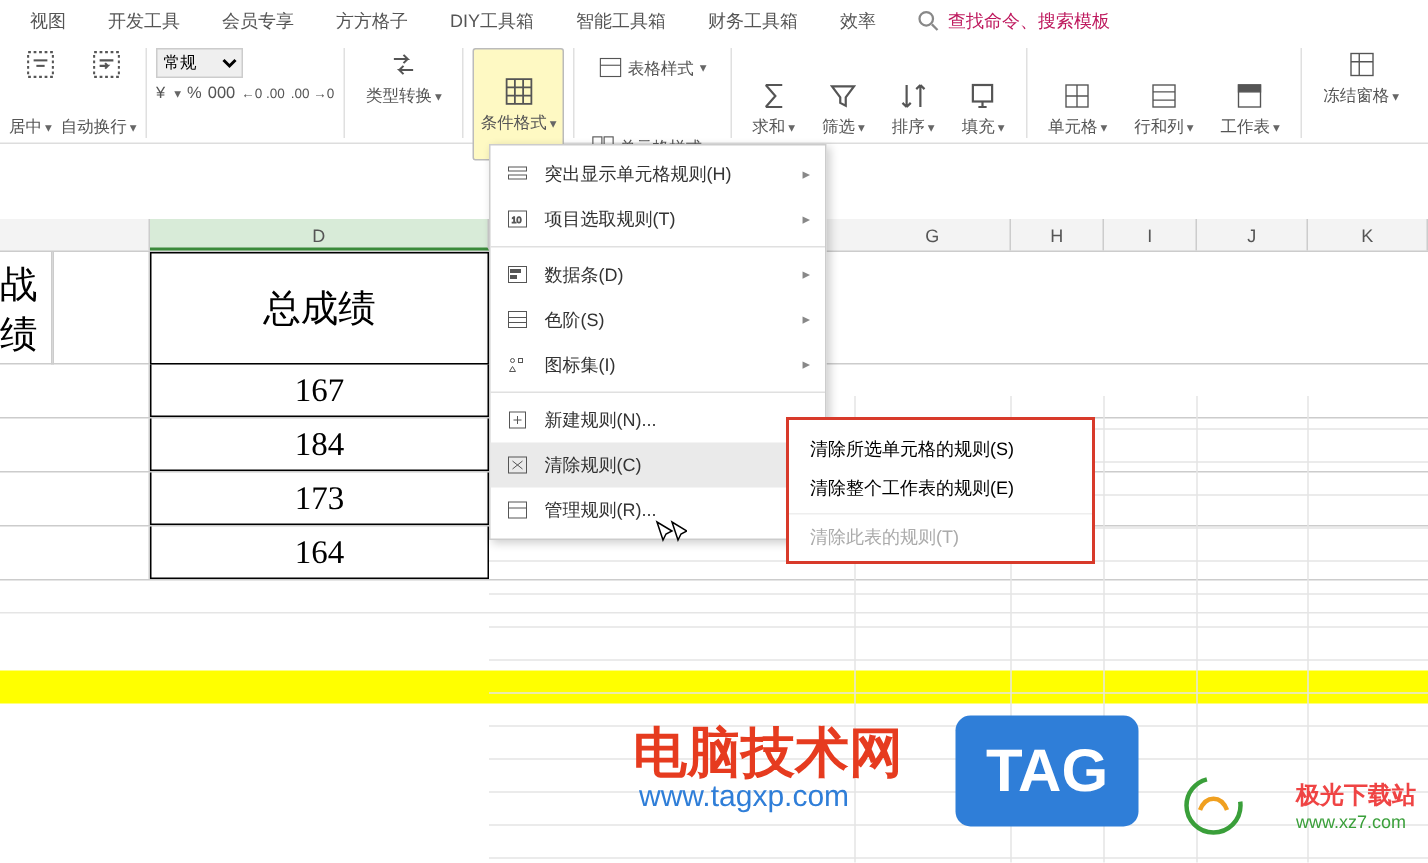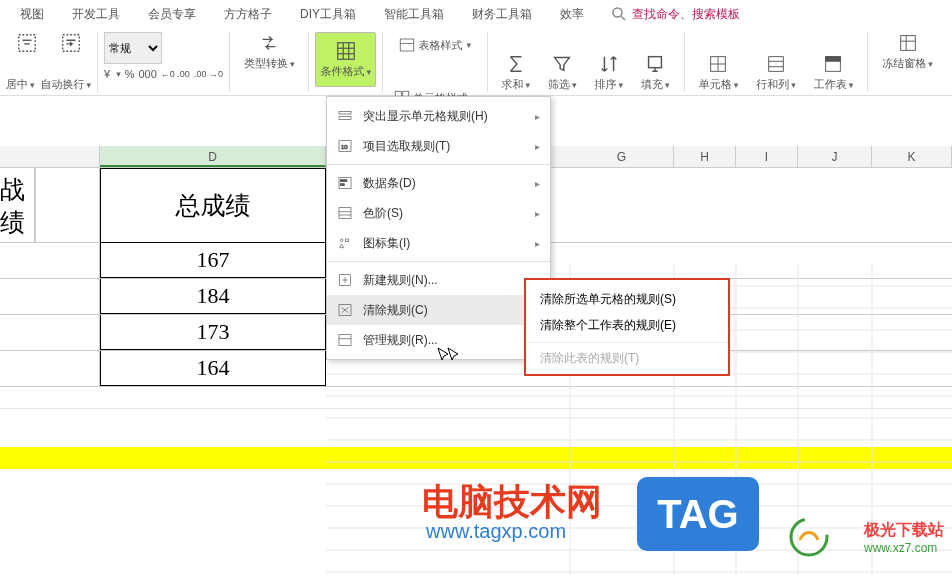--- a/index.html
+++ b/index.html
@@ -9,23 +9,23 @@
 .search { margin-left: 12px; color: #be185d; display: flex; align-items: center; gap: 4px; }
 .ribbon { display: flex; align-items: flex-start; height: 68px; border-bottom: 1px solid #ddd; padding: 4px 0; font-size: 11px; color: #555; }
 .group { display: flex; flex-direction: column; align-items: center; padding: 0 6px; border-right: 1px solid #e0e0e0; height: 60px; justify-content: space-between; }
 .group.noborder { border-right: none; gap: 31px; }
 .group .icons { display: flex; gap: 6px; align-items: center; }
 .group .labels { display: flex; gap: 6px; font-size: 11px; }
 .bigbtn { display: flex; flex-direction: column; align-items: center; gap: 2px; padding: 0 8px; }
 .bigbtn svg { width: 22px; height: 22px; }
 .ico { width: 18px; height: 18px; display: inline-block; }
 .dropdown-caret { font-size: 9px; color: #666; margin-left: 2px; }
-select.style-select { border: 1px solid #ccc; font-size: 11px; height: 32px; width: 58px; }
+select.style-select { border: 1px solid #ccc; font-size: 11px; height: 20px; width: 58px; }
 .fmt-btns { display: flex; gap: 4px; font-size: 11px; align-items: center; }
-.cond-active { background: #bef264; border: 1px solid #bbb; padding: 7px 4px; border-radius: 2px; }
+.cond-active { background: #fef9c3; border: 1px solid #bbb; padding: 17px 4px; border-radius: 2px; }
 .ribbon-right-item { display: flex; align-items: center; gap: 2px; font-size: 11px; padding: 2px 4px; }
 
 .grid-wrap { position: relative; }
 .col-headers { display: flex; height: 22px; background: #f3f3f3; border-bottom: 1px solid #ccc; }
 .ch { border-right: 1px solid #ccc; text-align: center; font-size: 12px; color: #555; line-height: 22px; }
 .ch.sel { background: #d8ebd8; border-bottom: 2px solid #3a8a3a; }
 .grid { position: relative; }
 .row { display: flex; height: 36px; border-bottom: 1px solid #ccc; }
 .row .cell { border-right: 1px solid #ccc; font-size: 22px; font-family: SimSun, serif; display: flex; align-items: center; justify-content: center; }
 .row.header .cell { font-size: 25px; height: 75px; }

